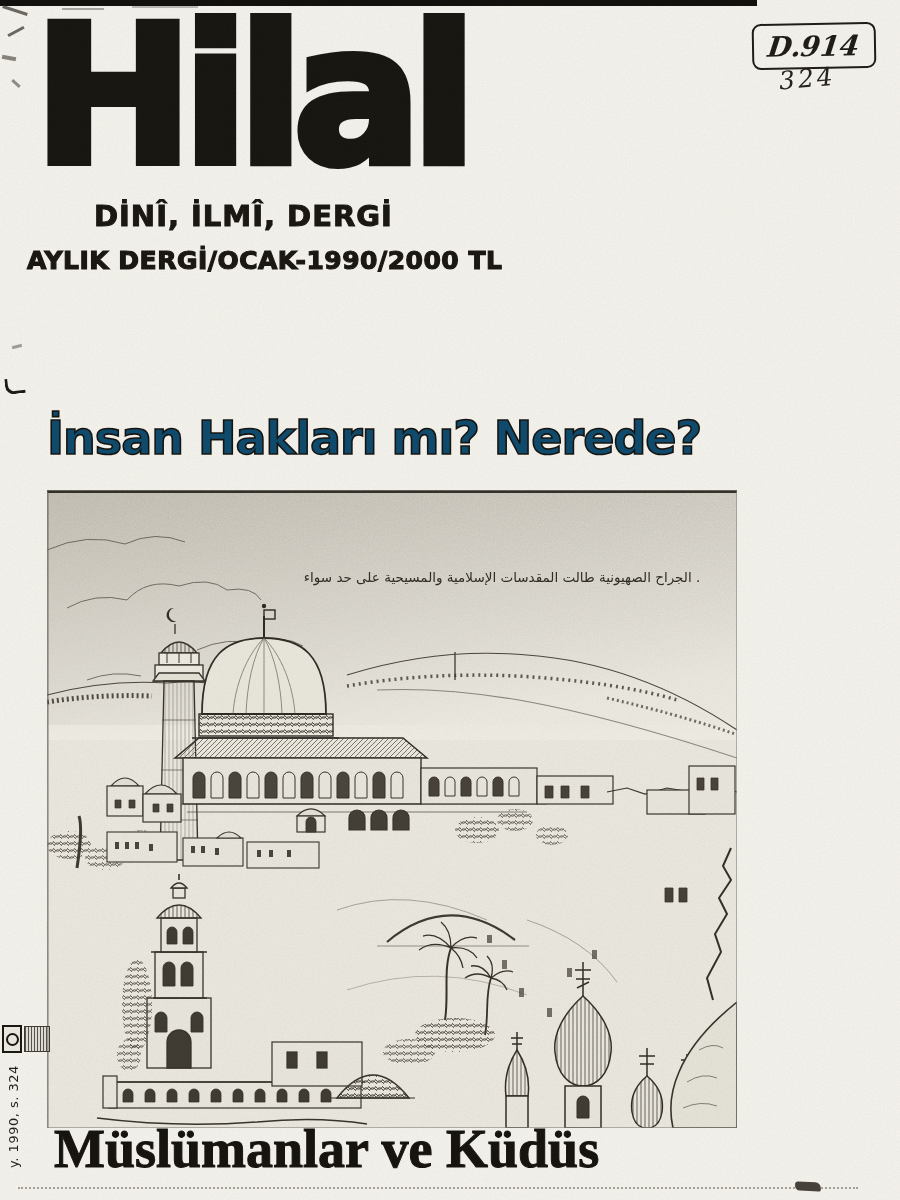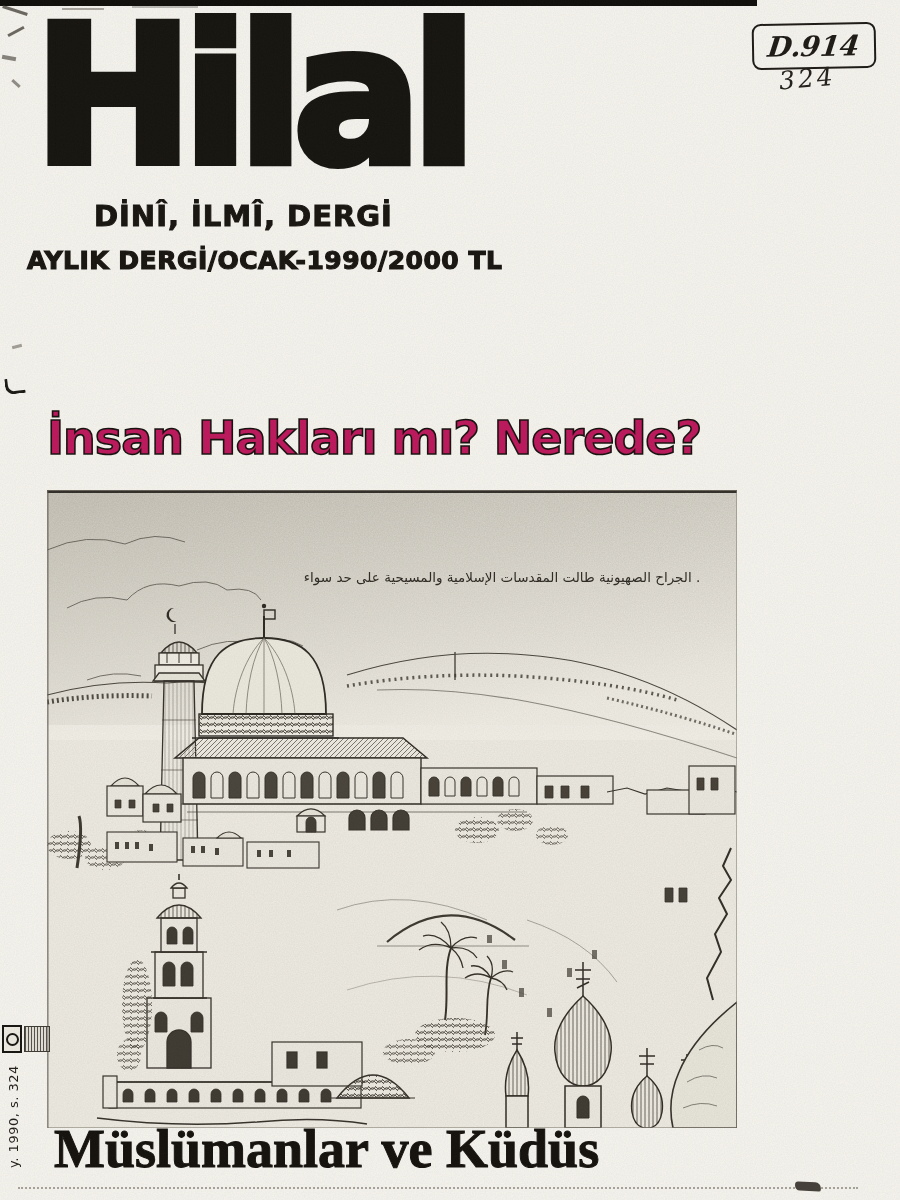--- a/index.html
+++ b/index.html
@@ -34,21 +34,21 @@
     font-family:"DejaVu Serif","Liberation Serif",serif;font-style:italic;
     font-size:28px;font-weight:bold;transform:skewX(-8deg);color:#1d1a16;white-space:nowrap;
   }
   .catnum{
     left:779px;top:64px;font-family:"DejaVu Serif","Liberation Serif",serif;
     font-style:italic;font-size:25px;letter-spacing:3px;transform:rotate(-5deg);color:#24211c;
   }
   
   .headline-top{
     left:47px;top:411px;font-size:46px;font-weight:bold;letter-spacing:-1px;
-    color:#be185d;-webkit-text-stroke:1.6px #14110d;white-space:nowrap;
+    color:#0c4a6e;-webkit-text-stroke:1.6px #14110d;white-space:nowrap;
   }
   .headline-bottom{
     left:54px;top:1118px;font-size:54px;font-weight:bold;
     font-family:"Liberation Serif","DejaVu Serif",serif;
     color:#14110d;-webkit-text-stroke:1px #14110d;white-space:nowrap;
   }
   
   .illustration{
     left:47px;top:490px;width:598px;height:638px;background:#f1eee6;
   }

